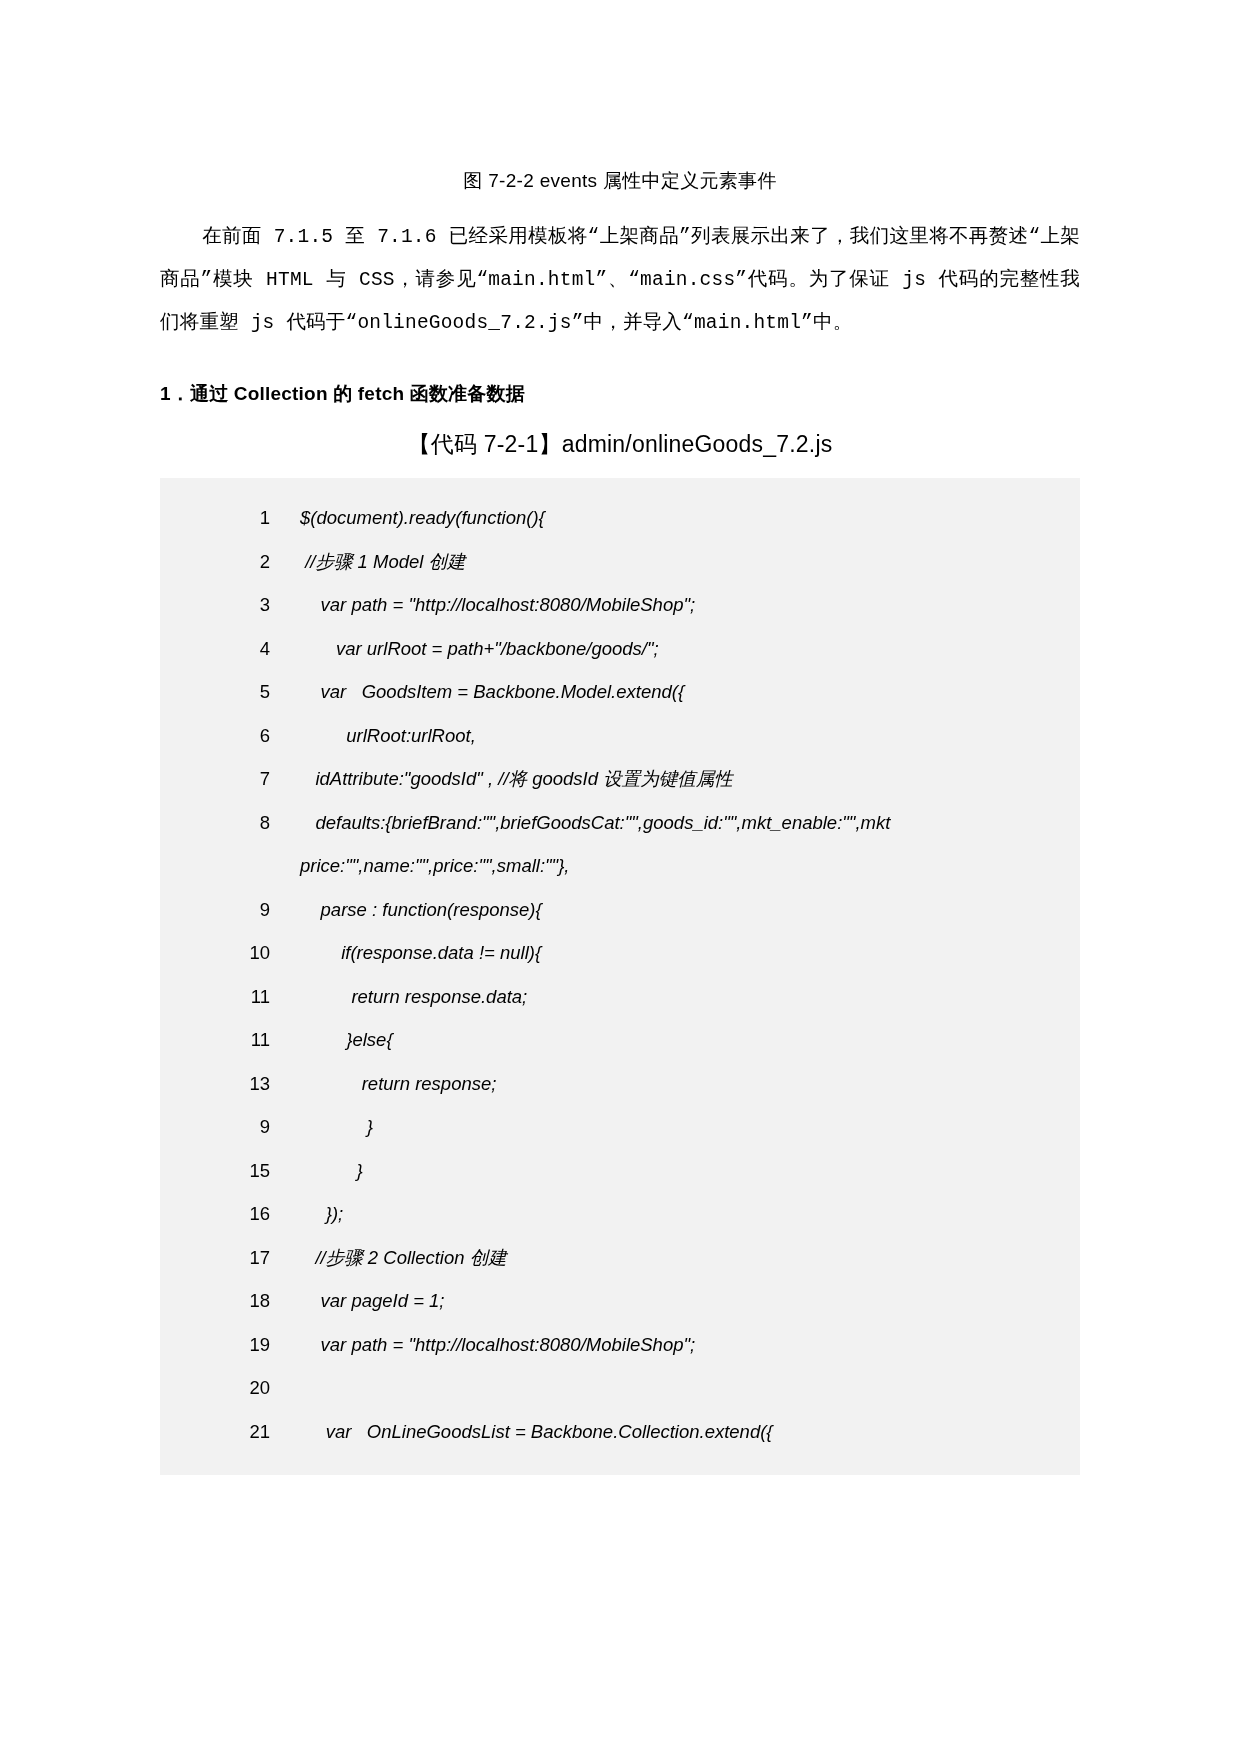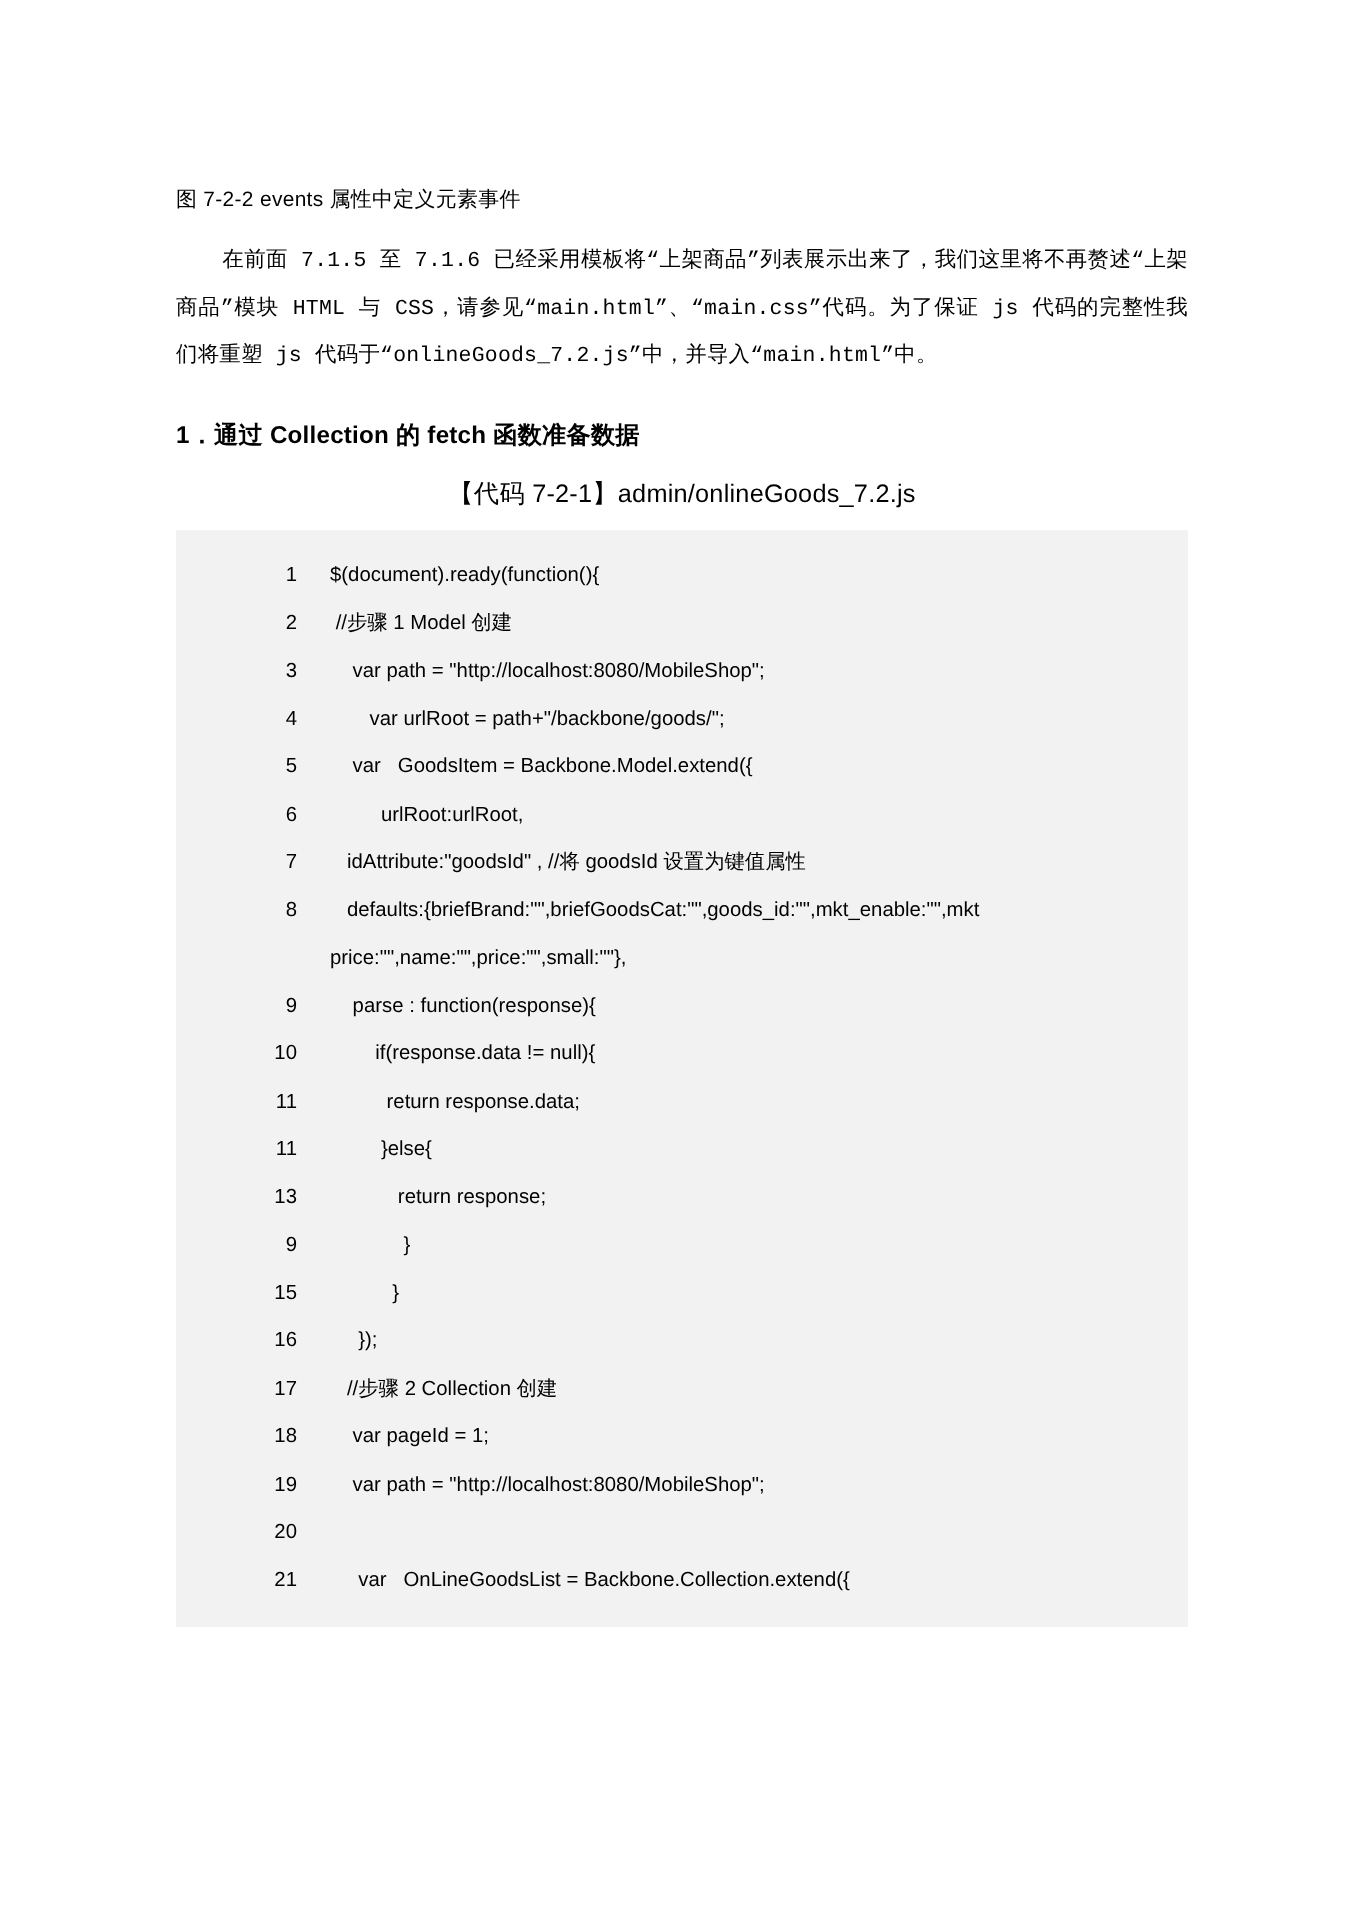--- a/index.html
+++ b/index.html
@@ -15,40 +15,40 @@
     position: relative;
   }
   .page {
     position: relative;
     width: 1240px;
     height: 1753px;
     box-sizing: border-box;
     padding: 0 160px;
   }
   .figure-caption {
-    text-align: left;
+    text-align: center;
     font-size: 19px;
     margin-top: 168px;
     letter-spacing: 0.3px;
   }
   .body-par {
     font-size: 19.5px;
     line-height: 43px;
     text-align: justify;
     text-justify: inter-ideograph;
     margin-top: 22px;
     letter-spacing: 0.2px;
     font-family: Liberation Mono, monospace;
   }
   .body-par .indent {
     display: inline-block;
     width: 42px;
   }
   .section-heading {
-    font-size: 22px;
+    font-size: 19px;
     font-weight: bold;
     margin-top: 36px;
     letter-spacing: 0.2px;
   }
   .code-caption {
     text-align: center;
     font-size: 23px;
     margin-top: 22px;
     letter-spacing: 0.2px;
   }
@@ -69,20 +69,21 @@
     width: 110px;
     text-align: right;
     flex: 0 0 110px;
     padding-right: 0;
   }
   .code-line .linetext {
     padding-left: 30px;
     white-space: pre-wrap;
     word-break: break-word;
     flex: 1 1 auto;
+    font-style: italic;
   }
 </style>
 </head>
 <body>
 
 <div class="page">
 
   <div class="figure-caption">图 7-2-2    events 属性中定义元素事件</div>
 
   <p class="body-par"><span class="indent"></span><span>在前面 7.1.5 至 7.1.6 已经采用模板将“上架商品”列表展示出来了，我们这里将不再赘述“上架商品”模块 HTML 与 CSS，请参见“main.html”、“main.css”代码。为了保证 js 代码的完整性我们将重塑 js 代码于“onlineGoods_7.2.js”中，并导入“main.html”中。</span></p>

